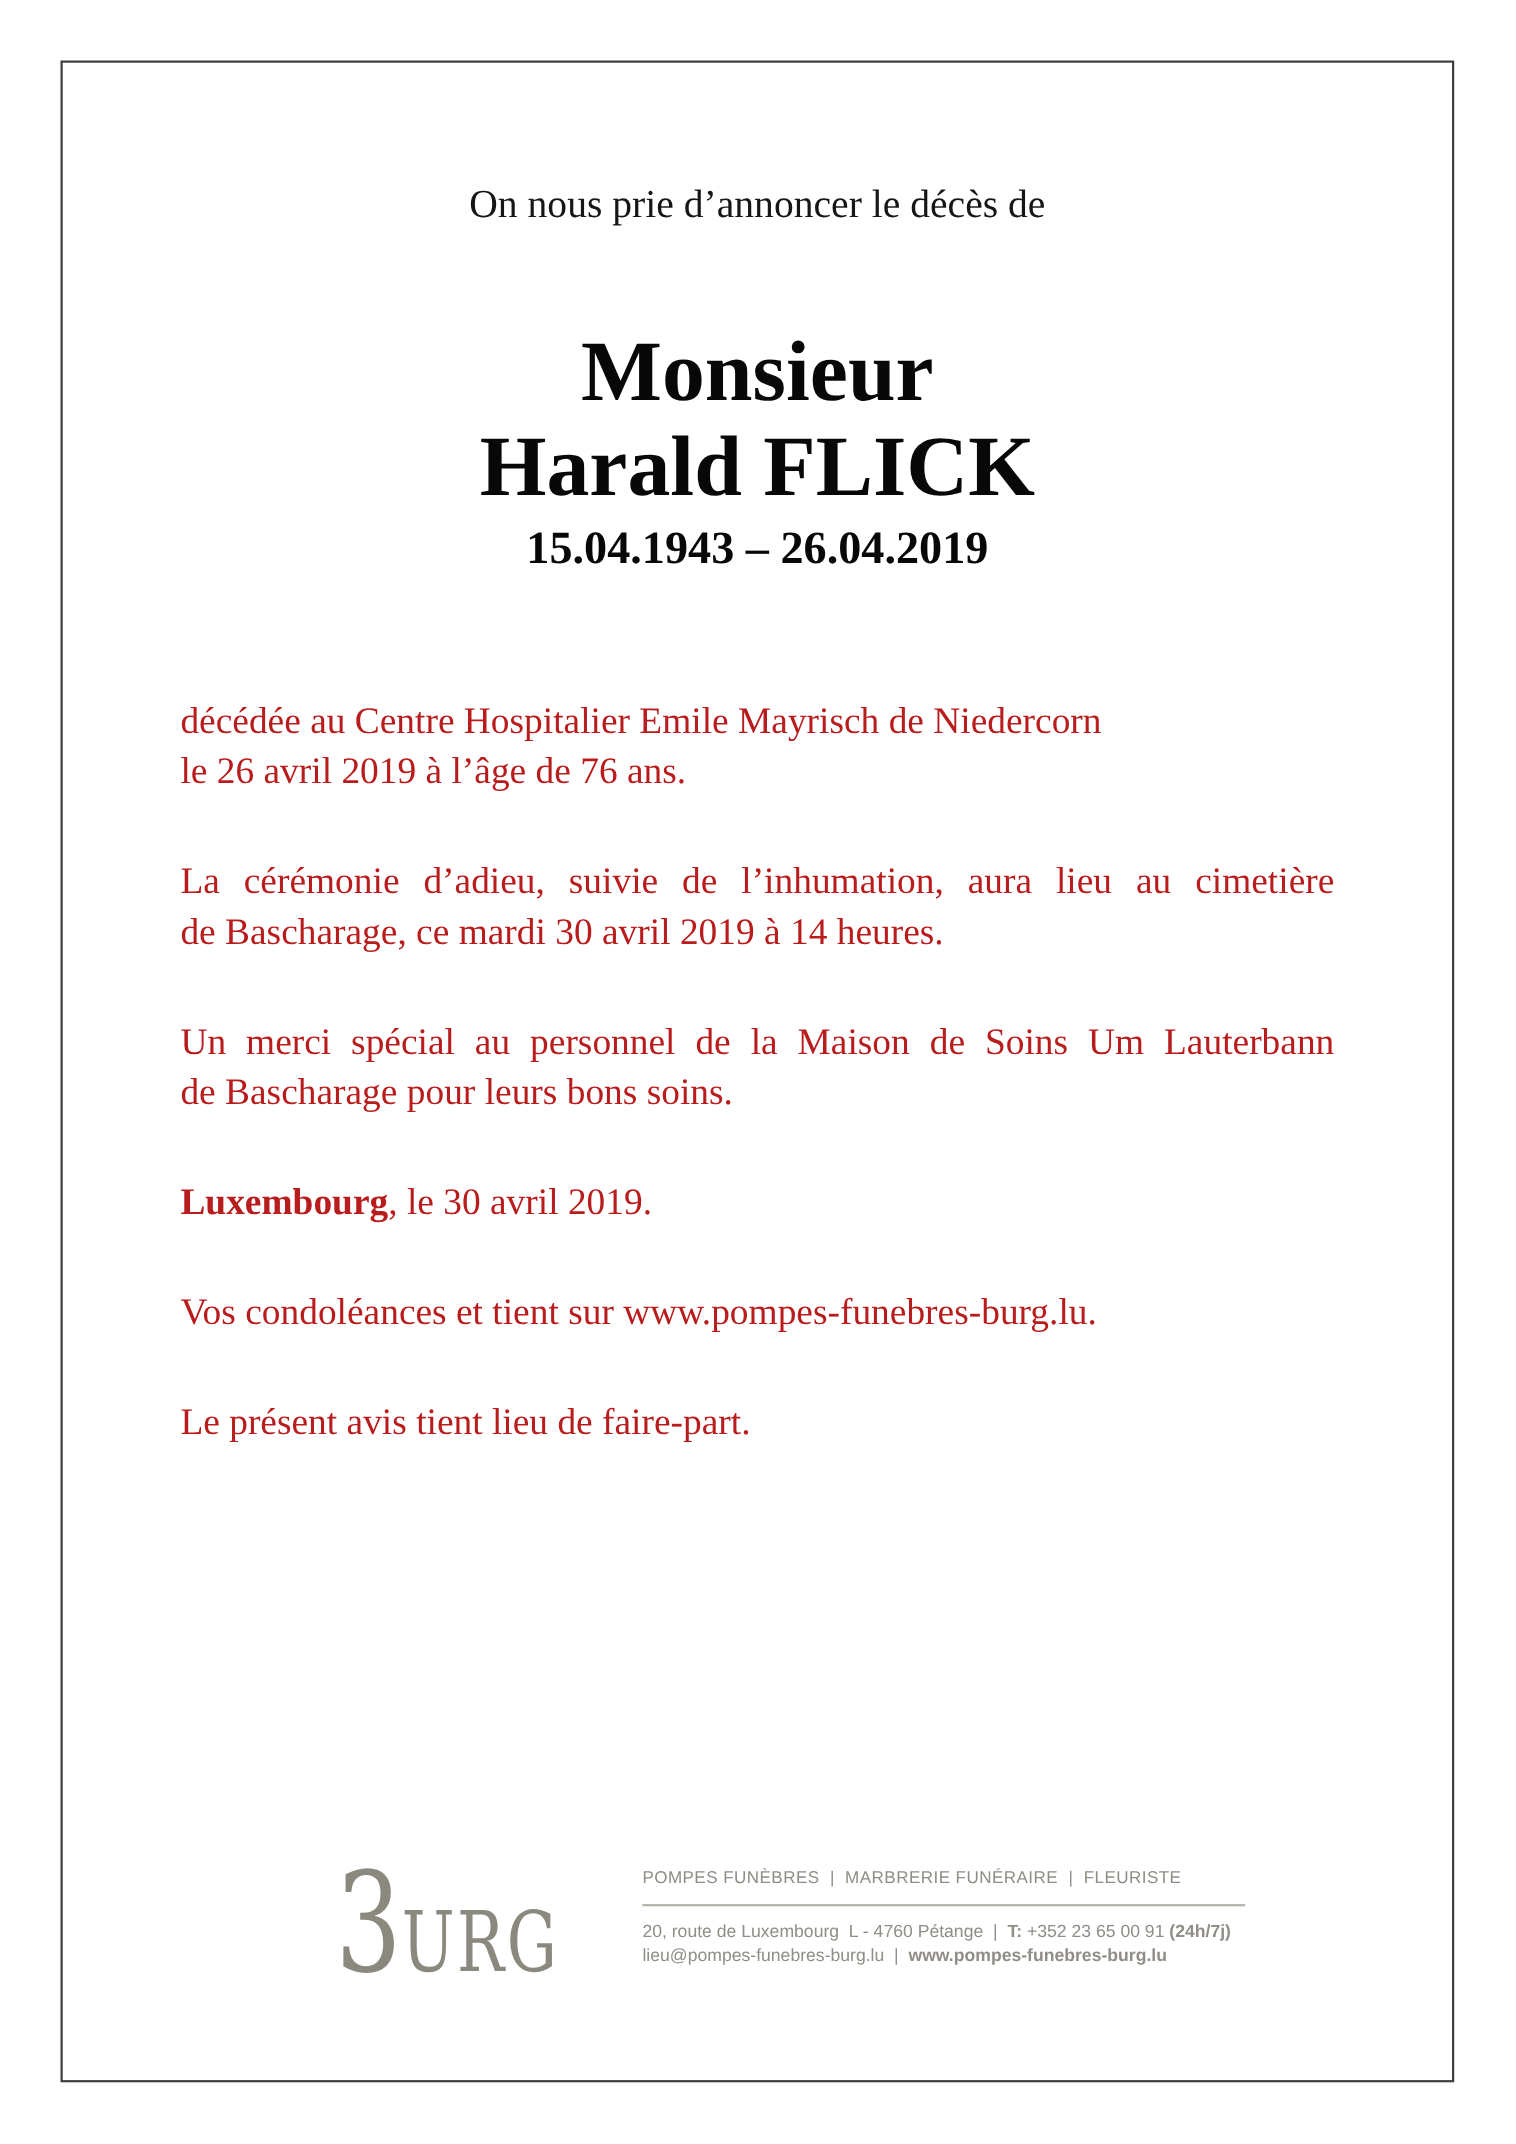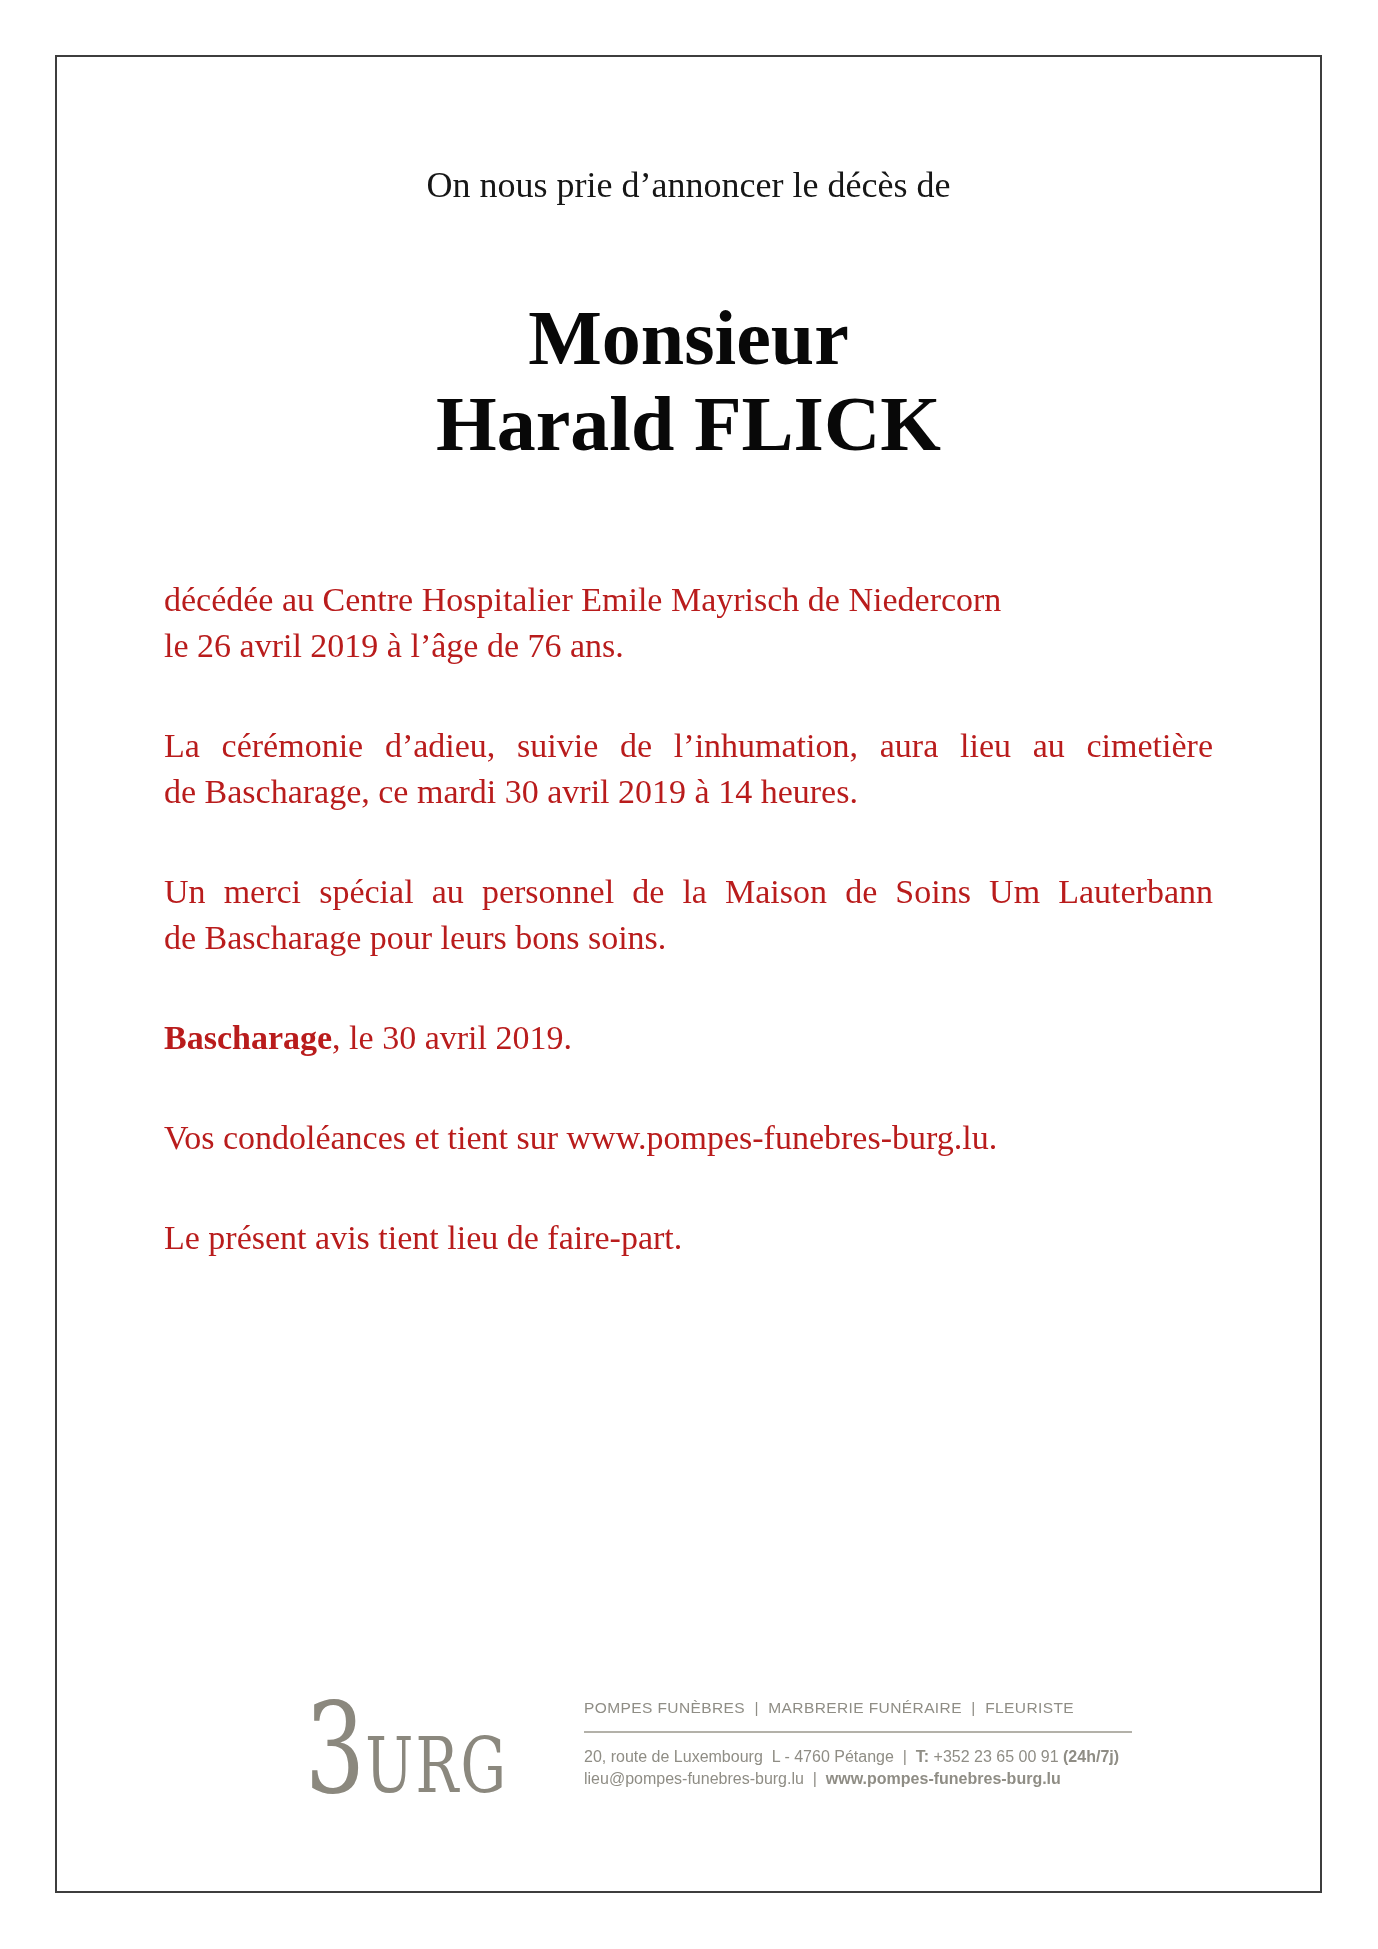--- a/index.html
+++ b/index.html
@@ -35,36 +35,37 @@
 <div class="page">
   <div class="frame">
 
     <div class="intro">On nous prie d’annoncer le décès de</div>
 
     <div class="title-block">
       <div class="title-line">Monsieur</div>
       <div class="title-line">Harald FLICK</div>
     </div>
 
+    <div class="dates">15.04.1943 – 26.04.2019</div>
 
     <div class="body-col">
         <div class="para">
           <div class="line"><span>décédée au Centre Hospitalier Emile Mayrisch de Niedercorn</span></div>
           <div class="line"><span>le 26 avril 2019 à l’âge de 76 ans.</span></div>
         </div>
         <div class="para">
           <div class="line just"><span>La cérémonie d’adieu, suivie de l’inhumation, aura lieu au cimetière</span></div>
           <div class="line"><span>de Bascharage, ce mardi 30 avril 2019 à 14 heures.</span></div>
         </div>
         <div class="para">
           <div class="line just"><span>Un merci spécial au personnel de la Maison de Soins Um Lauterbann</span></div>
           <div class="line"><span>de Bascharage pour leurs bons soins.</span></div>
         </div>
         <div class="para">
-          <div class="line"><span class="bold">Bascharage</span><span>, le 30 avril 2019.</span></div>
+          <div class="line"><span class="bold">Luxembourg</span><span>, le 30 avril 2019.</span></div>
         </div>
         <div class="para">
           <div class="line"><span>Vos condoléances et tient sur www.pompes-funebres-burg.lu.</span></div>
         </div>
         <div class="para">
           <div class="line"><span>Le présent avis tient lieu de faire-part.</span></div>
         </div>
       </div>
 
     <div class="footer">

